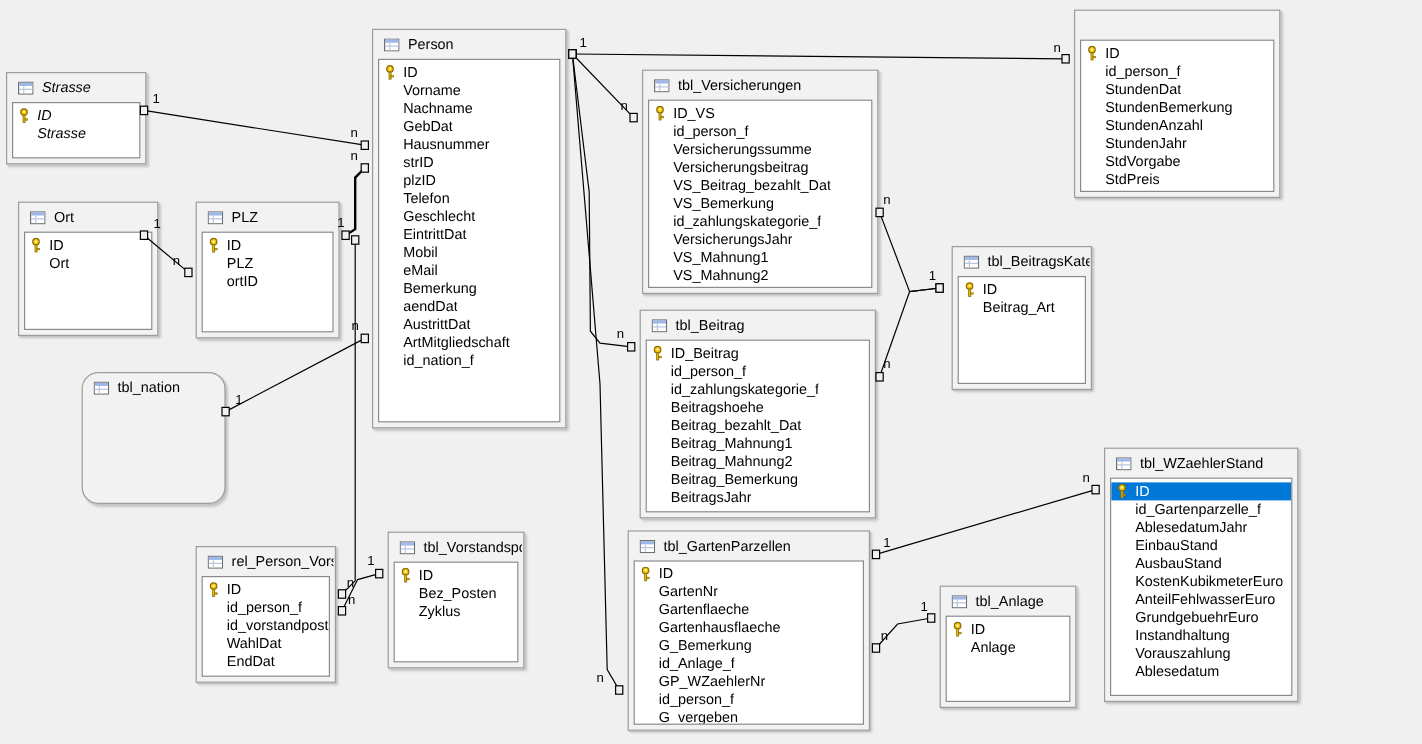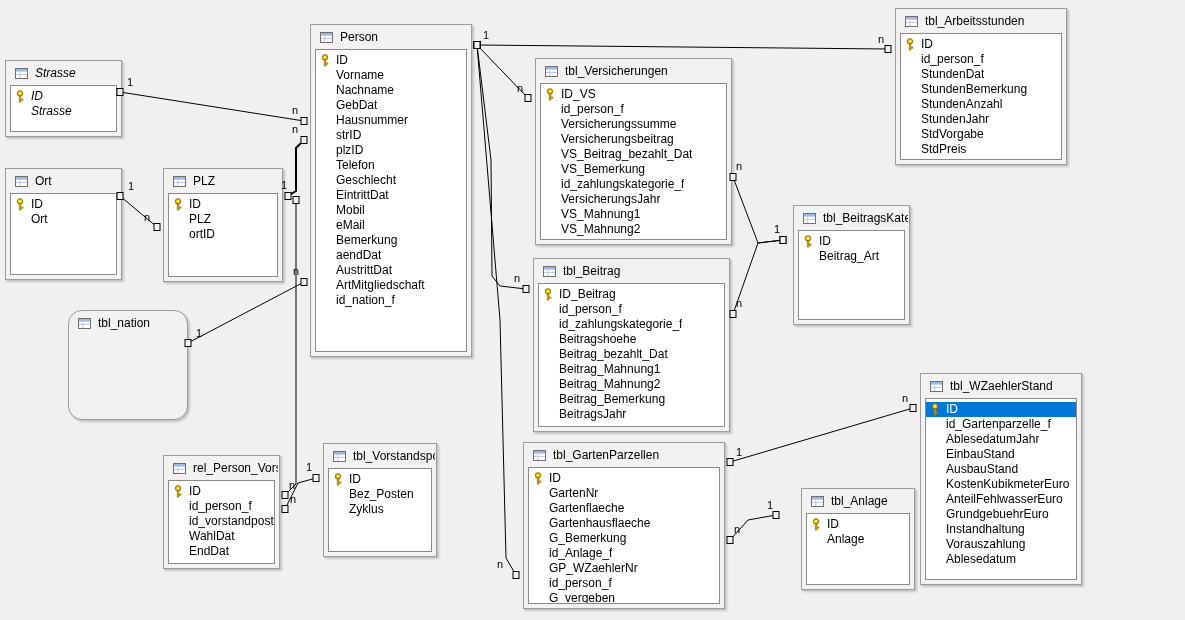--- a/index.html
+++ b/index.html
@@ -134,21 +134,21 @@
             </svg>
           </span>
           <span class="field-label">ID</span>
         </div>
         <div class="field-row">
           <span class="key-slot"></span>
           <span class="field-label">Strasse</span>
         </div>
       </div>
     </div>
-    <div class="table-window" style="left: 5px; top: 168px; width: 115px; height: 110px;">
+    <div class="table-window" style="left: 15px; top: 168px; width: 115px; height: 110px;">
       <div class="table-title">
         <span class="tbl-icon">
           <svg width="13" height="11" viewBox="0 0 13 11">
             <rect x="0.5" y="0.5" width="12" height="10" fill="#ffffff" stroke="#6f6f6f"></rect>
             <rect x="1" y="1" width="11" height="2.6" fill="#9db7e8"></rect>
             <line x1="1" y1="6.4" x2="12" y2="6.4" stroke="#b9c6e0" stroke-width="1"></line>
             <line x1="4.8" y1="3.8" x2="4.8" y2="10" stroke="#b9c6e0" stroke-width="1"></line>
           </svg>
         </span>
         <span class="tbl-name">Ort</span>
@@ -555,21 +555,21 @@
         <div class="field-row">
           <span class="key-slot"></span>
           <span class="field-label">id_person_f</span>
         </div>
         <div class="field-row">
           <span class="key-slot"></span>
           <span class="field-label">G_vergeben</span>
         </div>
       </div>
     </div>
-    <div class="table-window" style="left: 783px; top: 488px; width: 112px; height: 100px; margin-left: 18px;">
+    <div class="table-window" style="left: 783px; top: 488px; width: 112px; height: 100px;">
       <div class="table-title">
         <span class="tbl-icon">
           <svg width="13" height="11" viewBox="0 0 13 11">
             <rect x="0.5" y="0.5" width="12" height="10" fill="#ffffff" stroke="#6f6f6f"></rect>
             <rect x="1" y="1" width="11" height="2.6" fill="#9db7e8"></rect>
             <line x1="1" y1="6.4" x2="12" y2="6.4" stroke="#b9c6e0" stroke-width="1"></line>
             <line x1="4.8" y1="3.8" x2="4.8" y2="10" stroke="#b9c6e0" stroke-width="1"></line>
           </svg>
         </span>
         <span class="tbl-name">tbl_Anlage</span>
@@ -616,31 +616,20 @@
           </span>
           <span class="field-label">ID</span>
         </div>
         <div class="field-row">
           <span class="key-slot"></span>
           <span class="field-label">Beitrag_Art</span>
         </div>
       </div>
     </div>
     <div class="table-window" style="left: 895px; top: 8px; width: 170px; height: 155px;">
-      <div class="table-title">
-        <span class="tbl-icon">
-          <svg width="13" height="11" viewBox="0 0 13 11">
-            <rect x="0.5" y="0.5" width="12" height="10" fill="#ffffff" stroke="#6f6f6f"></rect>
-            <rect x="1" y="1" width="11" height="2.6" fill="#9db7e8"></rect>
-            <line x1="1" y1="6.4" x2="12" y2="6.4" stroke="#b9c6e0" stroke-width="1"></line>
-            <line x1="4.8" y1="3.8" x2="4.8" y2="10" stroke="#b9c6e0" stroke-width="1"></line>
-          </svg>
-        </span>
-        <span class="tbl-name">tbl_Arbeitsstunden</span>
-      </div>
       <div class="table-fields">
         <div class="field-row">
           <span class="key-slot">
             <svg width="10" height="13" viewBox="0 0 10 13">
               <circle cx="5" cy="3.4" r="2.7" fill="#f3c200" stroke="#8a6d00"></circle>
               <circle cx="5" cy="3.2" r="1" fill="#fff3c4" stroke="none"></circle>
               <rect x="4.2" y="6" width="1.7" height="6" fill="#f3c200" stroke="#8a6d00" stroke-width="0.7"></rect>
               <rect x="5.9" y="9" width="2.1" height="1.2" fill="#f3c200" stroke="#8a6d00" stroke-width="0.6"></rect>
             </svg>
           </span>

